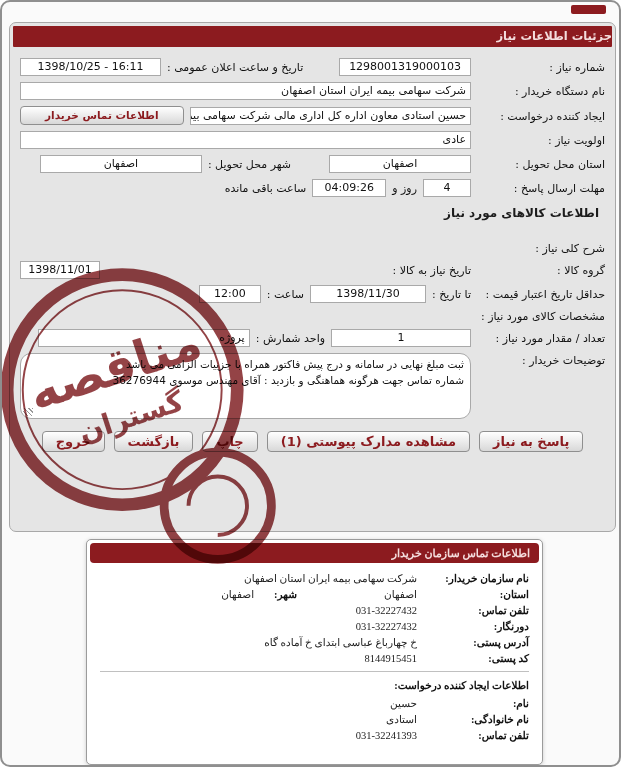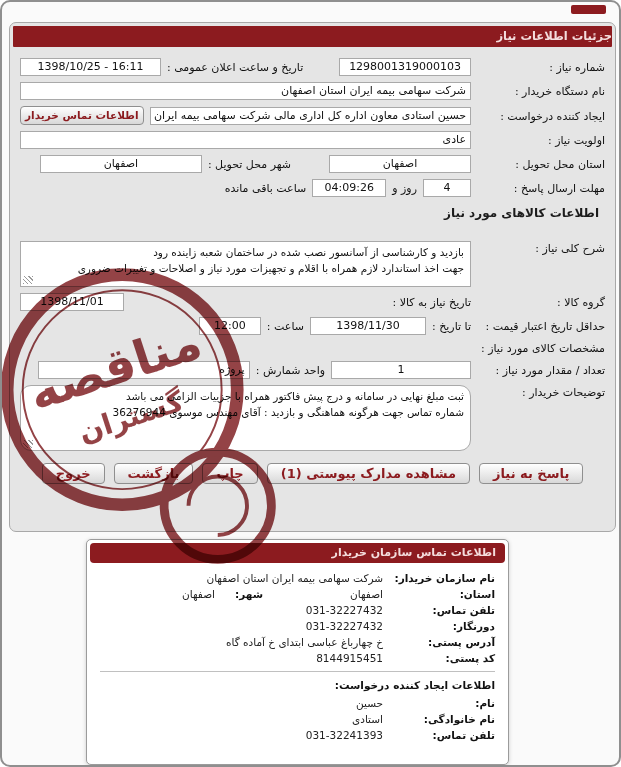--- a/index.html
+++ b/index.html
@@ -23,24 +23,24 @@
   .grow{flex:1;}
   .sp26{width:26px;}
   .spgrow{flex:1;}
   .tarea{position:relative;background:#fff;border:1px solid #a9a9a9;padding:2px 6px;font-size:10.5px;line-height:1.55;white-space:pre-line;color:#111;overflow:hidden;}
   .tarea::after{content:"";position:absolute;left:2px;bottom:2px;width:10px;height:8px;
     background-image:repeating-linear-gradient(45deg,#9a9a9a 0 1px,transparent 1px 3px);}
   .h46{min-height:46px;} .h56{min-height:56px;} .h66{min-height:66px;border-radius:11px;}
   .section-title{font-weight:bold;font-size:12px;color:#1c1c1c;margin:9px 6px 21px;}
   .btn-row{display:flex;justify-content:center;gap:9px;margin-top:12px;}
   .btn{height:21px;line-height:19px;padding:0 13px;background:linear-gradient(#ffffff,#d8d8d8);border:1px solid #8f8f8f;border-radius:4px;color:#8c1b1f;font-size:13px;font-weight:bold;cursor:pointer;white-space:nowrap;font-family:"DejaVu Sans",sans-serif;}
-  .btn.small{height:19px;line-height:17px;font-size:10.5px;padding:0 4px;}
+  .btn.small{height:19px;line-height:17px;font-size:10.5px;padding:0 24px;}
 
   
-  .modal{position:absolute;top:537px;left:84px;width:423px;height:226px;background:#fff;border:1px solid #9b9b9b;border-radius:5px;box-shadow:0 1px 4px rgba(0,0,0,.18);z-index:20;}
+  .modal{position:absolute;top:537px;left:84px;width:457px;height:226px;background:#fff;border:1px solid #9b9b9b;border-radius:5px;box-shadow:0 1px 4px rgba(0,0,0,.18);z-index:20;font-family:Liberation Serif, serif;}
   .modal-header{height:20px;margin:3px;background:#8c1b1f;border-radius:4px;color:#f4dddd;font-size:11px;font-weight:bold;line-height:20px;padding:0 9px;}
   .modal-body{padding:6px 13px 4px;font-size:10.5px;color:#222;}
   .mrow{display:flex;align-items:center;margin-bottom:4px;}
   .mlbl{font-weight:bold;min-width:112px;white-space:nowrap;color:#111;}
   .mlbl2{font-weight:bold;white-space:nowrap;color:#111;margin-left:10px;}
   .mval{color:#222;}
   .mval.w120{min-width:120px;}
   .num{direction:ltr;unicode-bidi:embed;display:inline-block;}
   .mdivider{border:none;border-top:1px solid #c0c0c0;margin:7px 0 7px;}
   .msection{font-weight:bold;margin:0 0 6px;color:#111;}
@@ -96,29 +96,27 @@
         <span class="tbox center" style="width:48px">4</span>
         <span class="unit">روز و</span>
         <span class="tbox center ltr" style="width:74px">04:09:26</span>
         <span class="unit">ساعت باقی مانده</span>
       </div>
 
       <div class="section-title">اطلاعات کالاهای مورد نیاز</div>
 
       <div class="frow top">
         <span class="lbl">شرح کلی نیاز :</span>
-        <div class="tarea grow h46">بازدید و کارشناسی از آسانسور نصب شده در ساختمان شعبه زاینده رود
-جهت اخذ استاندارد لازم همراه با اقلام و تجهیزات مورد نیاز و اصلاحات و تغییرات ضروری</div>
       </div>
 
       <div class="frow">
         <span class="lbl">گروه کالا :</span>
         <span class="sublbl">تاریخ نیاز به کالا :</span>
         <span class="spgrow"></span>
-        <span class="tbox center ltr" style="width:104px">1398/11/01</span>
+        <span class="tbox center ltr" style="width:80px">1398/11/01</span>
       </div>
 
       <div class="frow">
         <span class="lbl">حداقل تاریخ اعتبار قیمت :</span>
         <span class="sublbl">تا تاریخ :</span>
         <span class="tbox center ltr" style="width:116px">1398/11/30</span>
         <span class="sublbl">ساعت :</span>
         <span class="tbox center ltr" style="width:62px">12:00</span>
       </div>
 

